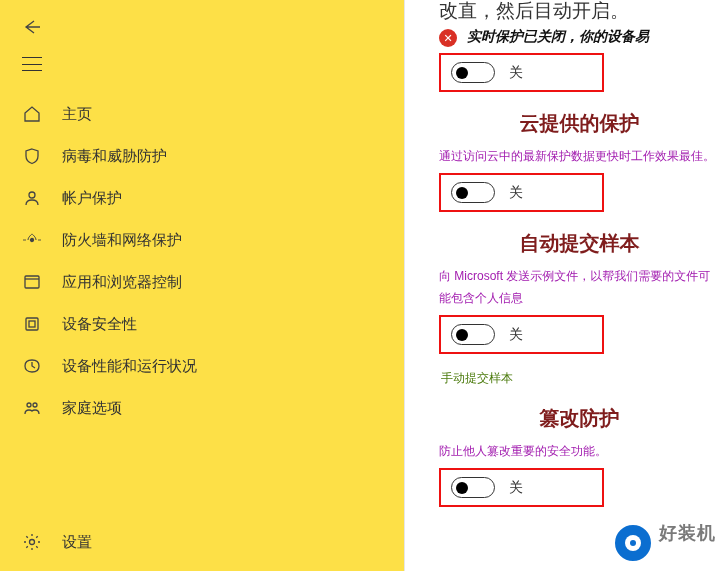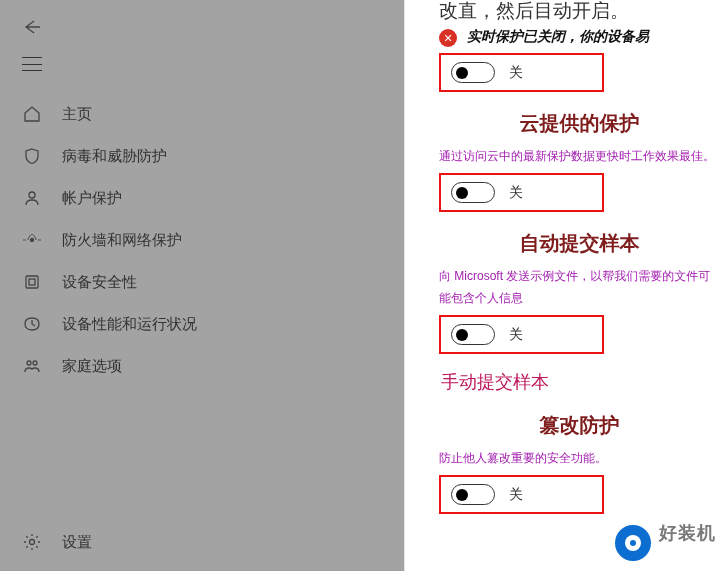--- a/index.html
+++ b/index.html
@@ -1,17 +1,17 @@
 <!DOCTYPE html>
 <html><head>
 <meta charset="utf-8">
 <style>
 * { margin:0; padding:0; box-sizing:border-box; font-family:"Microsoft YaHei","Segoe UI",sans-serif; }
 body { width:720px; height:571px; background:#fff; display:flex; overflow:hidden; position:relative; }
-.sidebar { width:404px; height:100%; background:#a3a3a3; display:flex; flex-direction:column; padding:11px 0; }
+.sidebar { width:404px; height:100%; background:#fde047; display:flex; flex-direction:column; padding:11px 0; }
 .header-row { padding:6px 22px 18px 22px; }
 .back-btn { width:20px; height:20px; display:inline-flex; align-items:center; cursor:pointer; }
 .menu-row { padding:0 22px 22px 22px; }
 .hamburger { width:20px; height:14px; display:flex; flex-direction:column; justify-content:space-between; cursor:pointer; }
 .hamburger span { height:1px; background:#333; width:20px; }
 .nav { flex:1; }
 .nav-item { display:flex; align-items:center; padding:11px 22px; cursor:pointer; color:#222; }
 .nav-icon { width:20px; height:20px; margin-right:20px; display:flex; align-items:center; justify-content:center; color:#444; }
 .nav-label { font-size:15px; color:#333; }
 .settings-row { padding:8px 22px; display:flex; align-items:center; cursor:pointer; }
@@ -21,21 +21,21 @@
 .warn { display:flex; align-items:flex-start; margin:4px 0 6px 0; }
 .warn-icon { width:18px; height:18px; background:#d93025; border-radius:50%; display:flex; align-items:center; justify-content:center; color:#fff; font-size:11px; margin-right:10px; flex:0 0 auto; margin-top:1px; }
 .warn-text { font-size:14px; color:#111; font-weight:600;font-style:italic; }
 .toggle-box { border:2px solid #e11; padding:7px 10px; margin:6px 0 10px 0; width:165px; display:flex; align-items:center; }
 .toggle { width:44px; height:21px; border:1px solid #333; border-radius:11px; background:#fff; position:relative; cursor:pointer; margin-right:14px; }
 .toggle-knob { width:12px; height:12px; background:#000; border-radius:50%; position:absolute; top:3.5px; left:4px; }
 .toggle-label { font-size:14px; color:#333; }
 .section { margin:18px 0 0 0; }
 .section h3 { font-size:20px; font-weight:600; color:#7f1d1d; margin-bottom:8px;text-align:center; }
 .section p { font-size:12px; color:#a21caf; line-height:22px; }
-.link { color:#be185d; font-size:18px; cursor:pointer; margin:6px 0 0 2px; display:inline-block; }
+.link { color:#4d7c0f; font-size:12px; cursor:pointer; margin:6px 0 0 2px; display:inline-block; }
 .watermark { position:absolute; right:4px; bottom:6px; display:flex; align-items:flex-start; }
 .wm-eye { width:44px; height:44px; background:#0b6ed0; border-radius:50%; border:4px solid #fff; position:relative; }
 .wm-eye::after { content:""; position:absolute; width:16px; height:16px; background:#fff; border-radius:50%; top:10px; left:10px; }
 .wm-eye::before { content:""; position:absolute; width:6px; height:6px; background:#0b6ed0; border-radius:50%; top:15px; left:15px; z-index:2; }
 .wm-text { font-size:18px; font-weight:700; color:#7a7a7a; margin-left:4px; letter-spacing:1px; }
 svg { stroke:#444; stroke-width:1.3; fill:none; }
 </style>
 </head>
 <body>
 
@@ -81,20 +81,29 @@
       <span class="nav-label">帐户保护</span>
     </div>
     <div class="nav-item">
       <span class="nav-icon">
           <svg width="18" height="18" viewBox="0 0 18 18">
             <path d="M9 3 C9 3 5 6 5 9 M9 3 C9 3 13 6 13 9 M3 9 C3 9 0 9 0 9 M15 9 C15 9 18 9 18 9" stroke-width="1"></path>
             <circle cx="9" cy="9" r="1.5" fill="#444"></circle>
           </svg>
         </span>
       <span class="nav-label">防火墙和网络保护</span>
+    </div>
+    <div class="nav-item">
+      <span class="nav-icon">
+          <svg width="18" height="18" viewBox="0 0 18 18">
+            <rect x="2" y="3" width="14" height="12" rx="1"></rect>
+            <path d="M2 6 H16"></path>
+          </svg>
+        </span>
+      <span class="nav-label">应用和浏览器控制</span>
     </div>
     <div class="nav-item">
       <span class="nav-icon">
           <svg width="18" height="18" viewBox="0 0 18 18">
             <rect x="3" y="3" width="12" height="12" rx="1"></rect>
             <rect x="6" y="6" width="6" height="6"></rect>
           </svg>
         </span>
       <span class="nav-label">设备安全性</span>
     </div>

